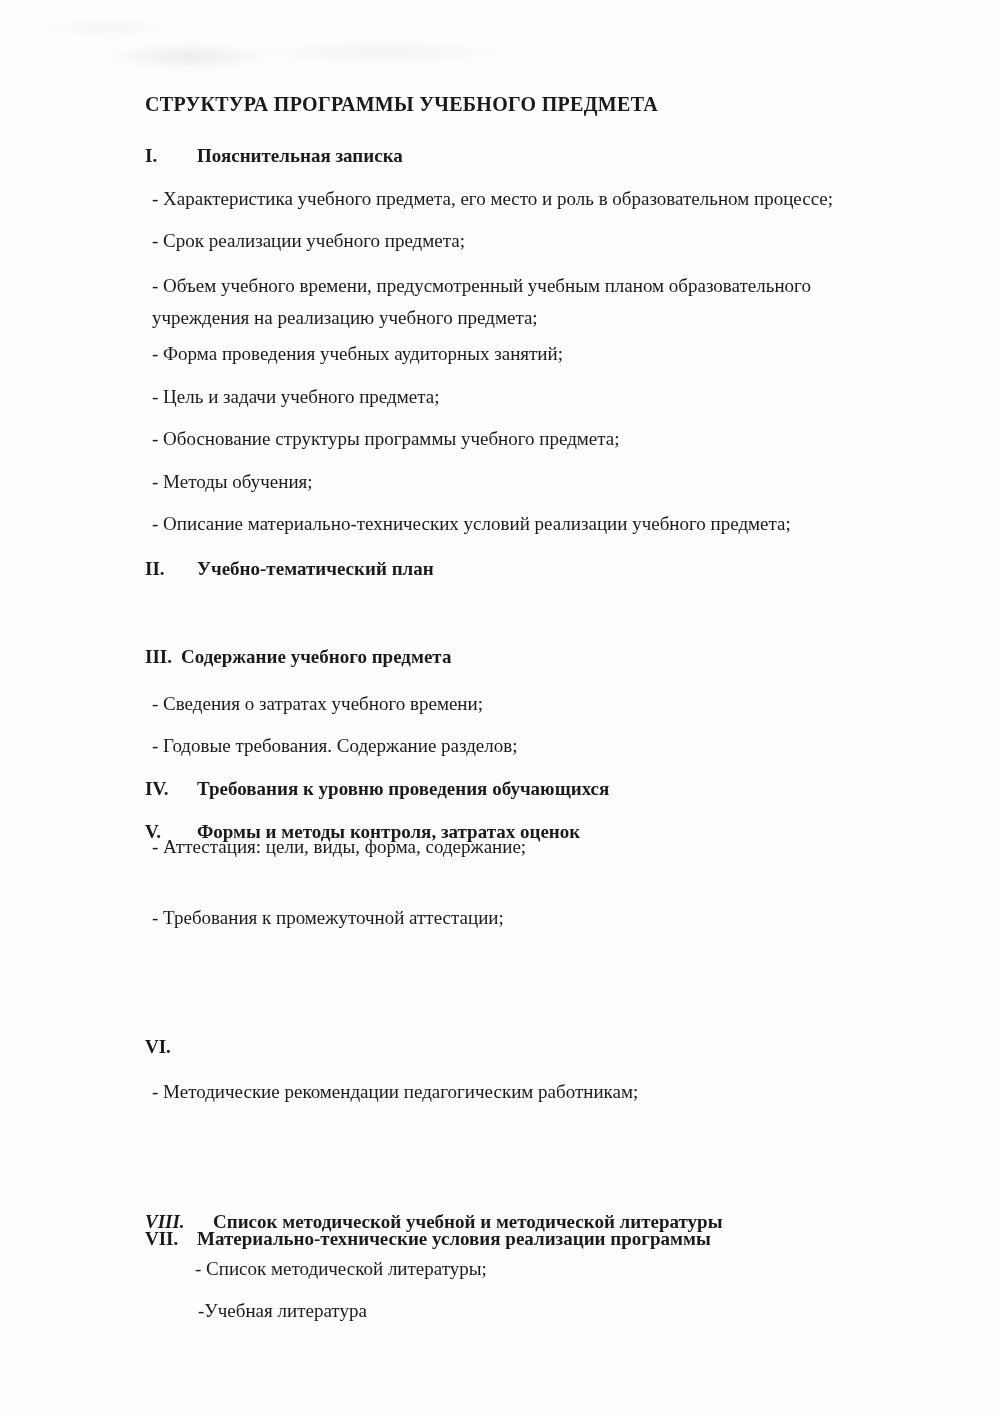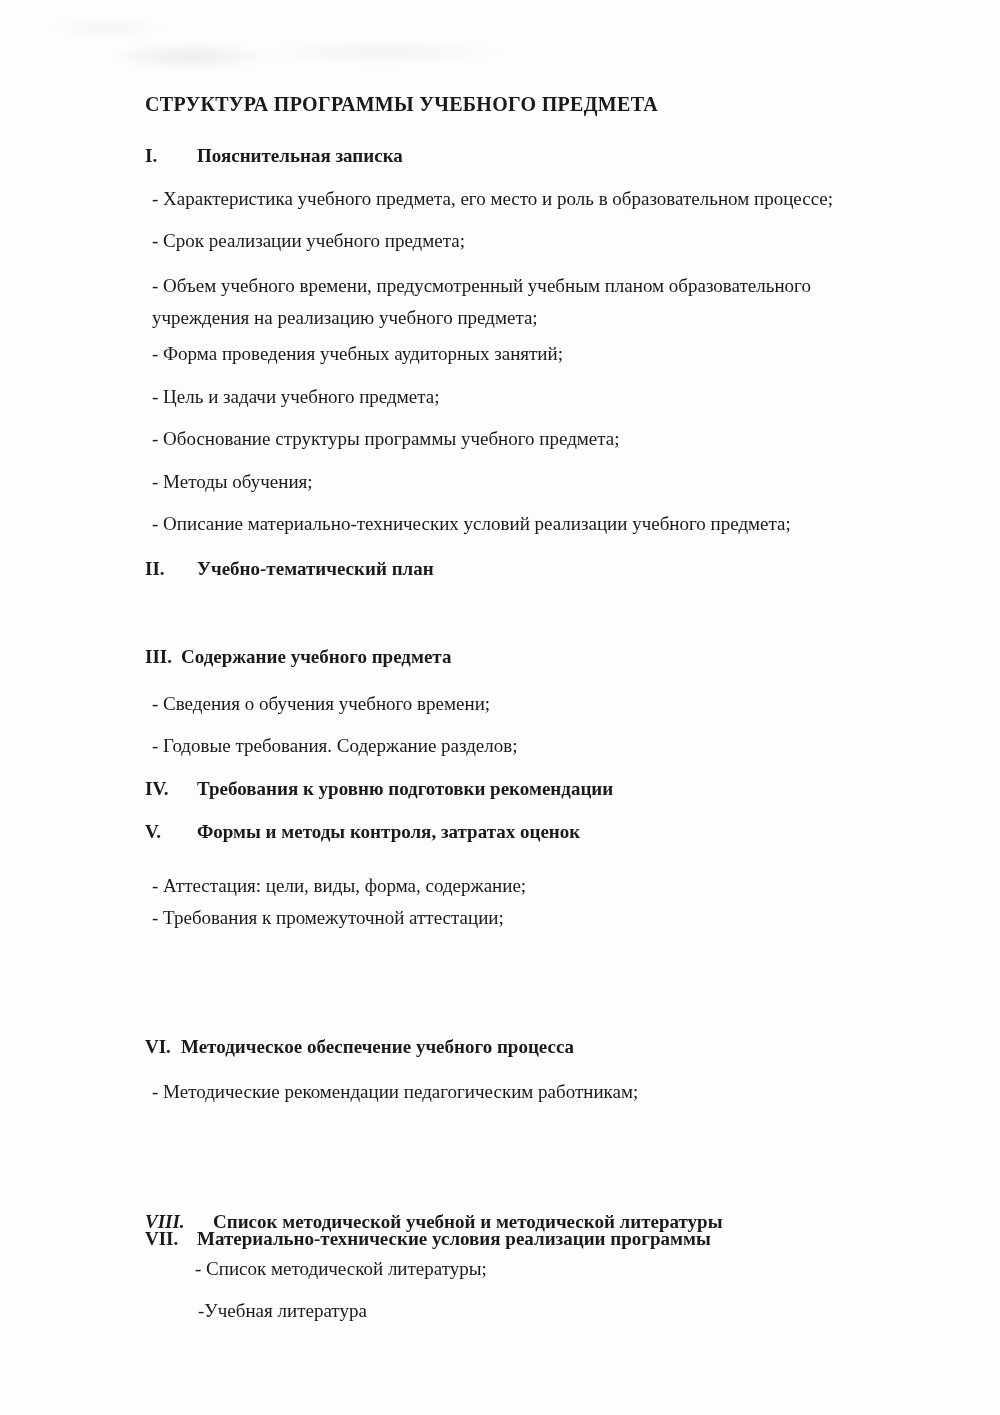--- a/index.html
+++ b/index.html
@@ -91,39 +91,38 @@
   <div class="row h" style="top:557px">
     <span class="num">II.</span>
     <span class="htext">Учебно-тематический план</span>
   </div>
 
   <div class="row h tight" style="top:645px">
     <span class="num">III.</span>
     <span class="htext">Содержание учебного предмета</span>
   </div>
 
-  <div class="row b" style="top:692px">- Сведения о обучения учебного времени;</div>
+  <div class="row b" style="top:692px">- Сведения о затратах учебного времени;</div>
   <div class="row b" style="top:734px">- Годовые требования. Содержание разделов;</div>
 
   <div class="row h" style="top:777px">
     <span class="num">IV.</span>
-    <span class="htext">Требования к уровню подготовки рекомендации</span>
+    <span class="htext">Требования к уровню проведения обучающихся</span>
   </div>
 
   <div class="row h" style="top:820px">
     <span class="num">V.</span>
     <span class="htext">Формы и методы контроля, затратах оценок</span>
   </div>
 
-  <div class="row b" style="top:874px">- Аттестация: цели, виды, форма, содержание;</div>
+  <div class="row b" style="top:835px">- Аттестация: цели, виды, форма, содержание;</div>
   <div class="row b" style="top:906px">- Требования к промежуточной аттестации;</div>
 
   <div class="row h tight" style="top:1035px">
     <span class="num">VI.</span>
-    <span class="htext">Методическое обеспечение учебного процесса</span>
   </div>
 
   <div class="row b" style="top:1080px">- Методические рекомендации педагогическим работникам;</div>
 
   <div class="row h" style="top:1227px">
     <span class="num">VII.</span>
     <span class="htext">Материально-технические условия реализации программы</span>
   </div>
 
   <div class="row h wide-num" style="top:1210px">

